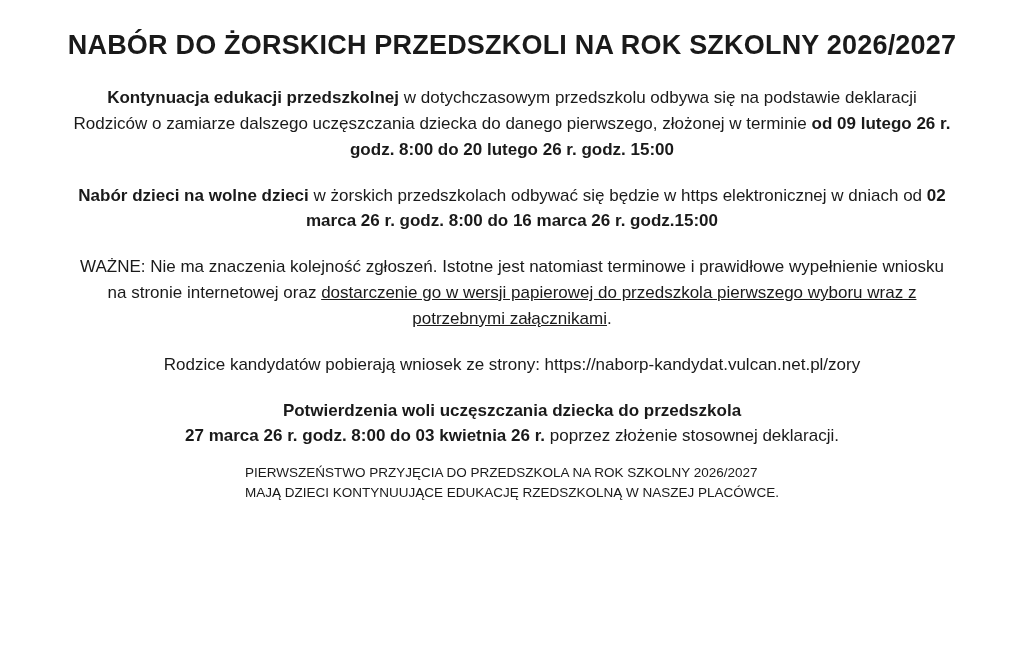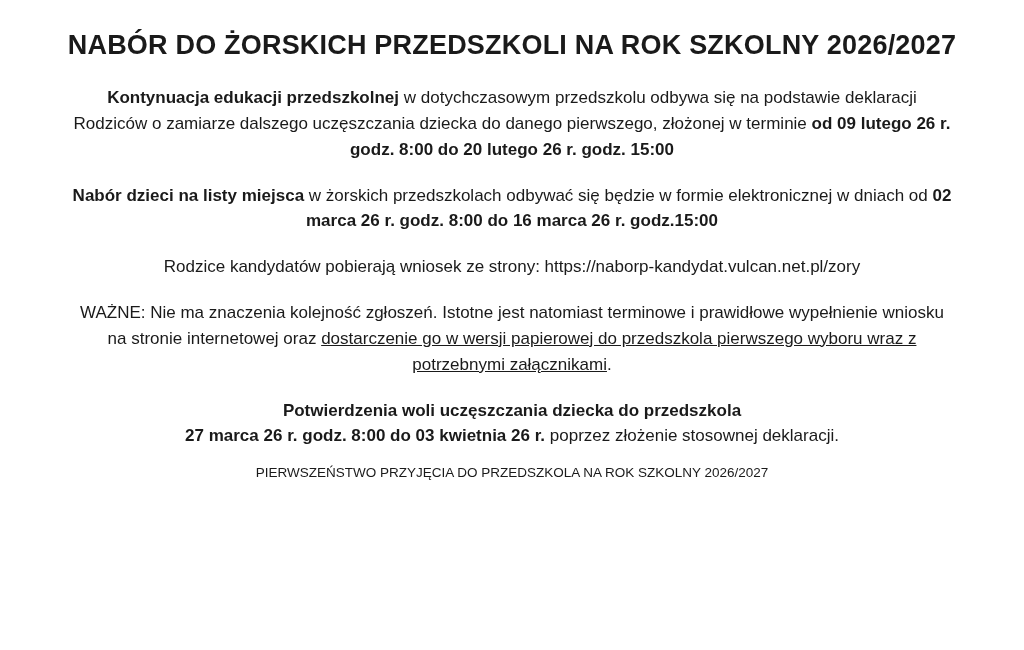--- a/index.html
+++ b/index.html
@@ -61,35 +61,36 @@
 
 <div class="page">
 
   <h1 class="doc-title">NABÓR DO ŻORSKICH PRZEDSZKOLI NA ROK SZKOLNY 2026/2027</h1>
 
   <p class="para">
     <b>Kontynuacja edukacji przedszkolnej</b><span> w dotychczasowym przedszkolu odbywa się na podstawie deklaracji Rodziców o zamiarze dalszego uczęszczania dziecka do danego pierwszego, złożonej w terminie </span><b>od 09 lutego 26 r. godz. 8:00  do 20 lutego 26 r. godz. 15:00</b>
   </p>
 
   <p class="para">
-    <b>Nabór dzieci na listy miejsca</b><span> w żorskich przedszkolach odbywać się będzie w formie elektronicznej w dniach od </span><b>02 marca 26 r. godz. 8:00 do 16 marca 26 r. godz.15:00</b>
+    <b>Nabór dzieci na wolne dzieci</b><span> w żorskich przedszkolach odbywać się będzie w https elektronicznej w dniach od </span><b>02 marca 26 r. godz. 8:00 do 16 marca 26 r. godz.15:00</b>
+  </p>
+
+  <p class="para">
+    <span>WAŻNE: Nie ma znaczenia kolejność zgłoszeń. Istotne jest natomiast terminowe i prawidłowe wypełnienie wniosku na stronie internetowej oraz </span><span class="u">dostarczenie go w wersji papierowej do przedszkola pierwszego wyboru wraz z potrzebnymi załącznikami</span><span>.</span>
   </p>
 
   <p class="para">
     <span>Rodzice kandydatów pobierają wniosek ze strony:  https://naborp-kandydat.vulcan.net.pl/zory</span>
-  </p>
-
-  <p class="para">
-    <span>WAŻNE: Nie ma znaczenia kolejność zgłoszeń. Istotne jest natomiast terminowe i prawidłowe wypełnienie wniosku na stronie internetowej oraz </span><span class="u">dostarczenie go w wersji papierowej do przedszkola pierwszego wyboru wraz z potrzebnymi załącznikami</span><span>.</span>
   </p>
 
 
   <p class="para tight">
     <b>Potwierdzenia woli uczęszczania dziecka do przedszkola</b><br>
     <b>27 marca 26 r. godz. 8:00 do 03 kwietnia 26 r.</b><span> poprzez złożenie stosownej deklaracji.</span>
   </p>
 
 
   <div class="footer">
     <div>PIERWSZEŃSTWO PRZYJĘCIA DO PRZEDSZKOLA NA ROK SZKOLNY 2026/2027</div>
+    <div>MAJĄ DZIECI KONTYNUUJĄCE EDUKACJĘ RZEDSZKOLNĄ W NASZEJ PLACÓWCE.</div>
   </div>
 
 </div>
 
 </body></html>

